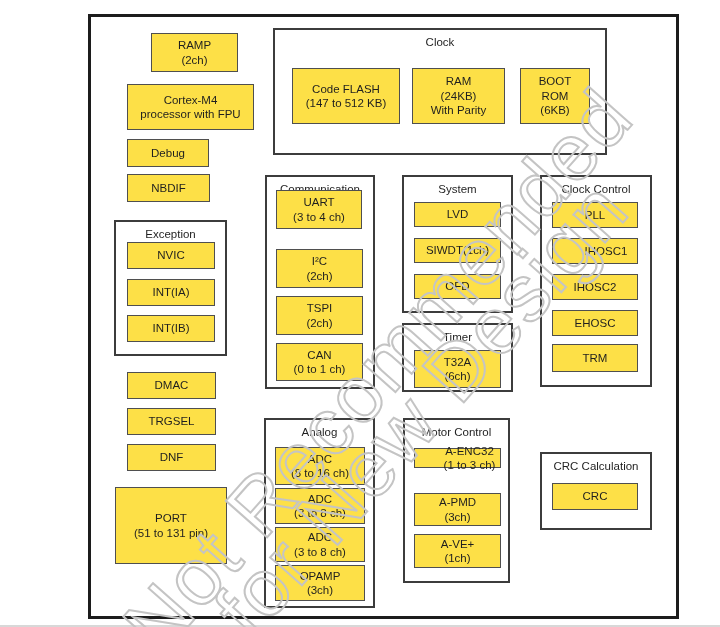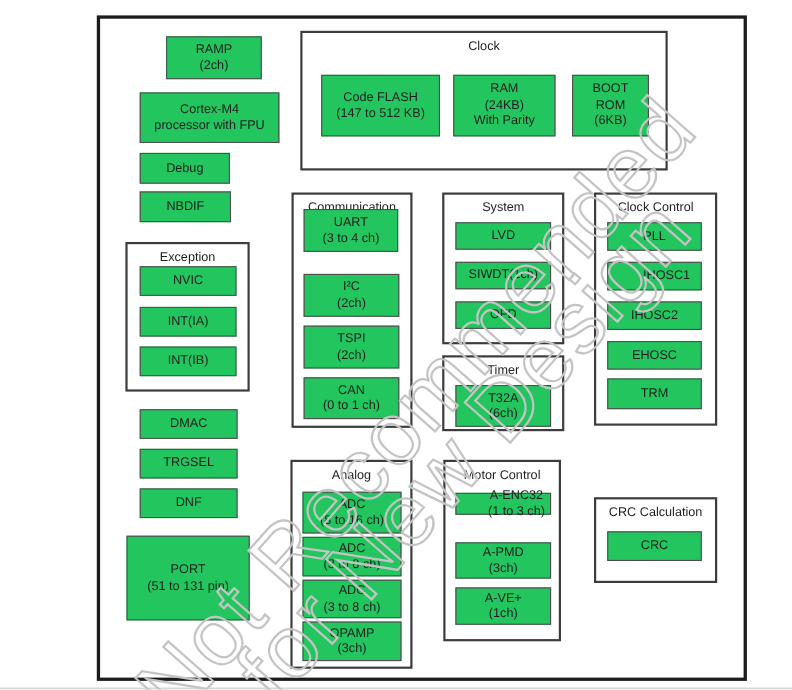--- a/index.html
+++ b/index.html
@@ -12,21 +12,21 @@
     border:3px solid #1c1c1c;box-sizing:border-box;background:#ffffff;
   }
   .group{
     position:absolute;border:2px solid #3c3c3c;box-sizing:border-box;background:#ffffff;
   }
   .glabel{
     position:absolute;left:0;top:5px;width:100%;text-align:center;
     font-size:11.5px;line-height:14px;white-space:nowrap;
   }
   .box{
-    position:absolute;border:1px solid #4f4f4f;box-sizing:border-box;background:#22c55e;
+    position:absolute;border:1px solid #4f4f4f;box-sizing:border-box;background:#fde047;
     display:flex;align-items:center;justify-content:center;text-align:center;
     font-size:11.5px;line-height:14.5px;white-space:pre-line;padding:1px 2px;
   }
   .watermark{
     position:absolute;left:400px;top:390px;z-index:10;pointer-events:none;
     transform:translate(-50%,-50%) rotate(-48.5deg);
     text-align:center;white-space:nowrap;
     font-size:80px;line-height:58px;letter-spacing:2px;
     color:transparent;-webkit-text-stroke:2px #c4c4c4;
   }

